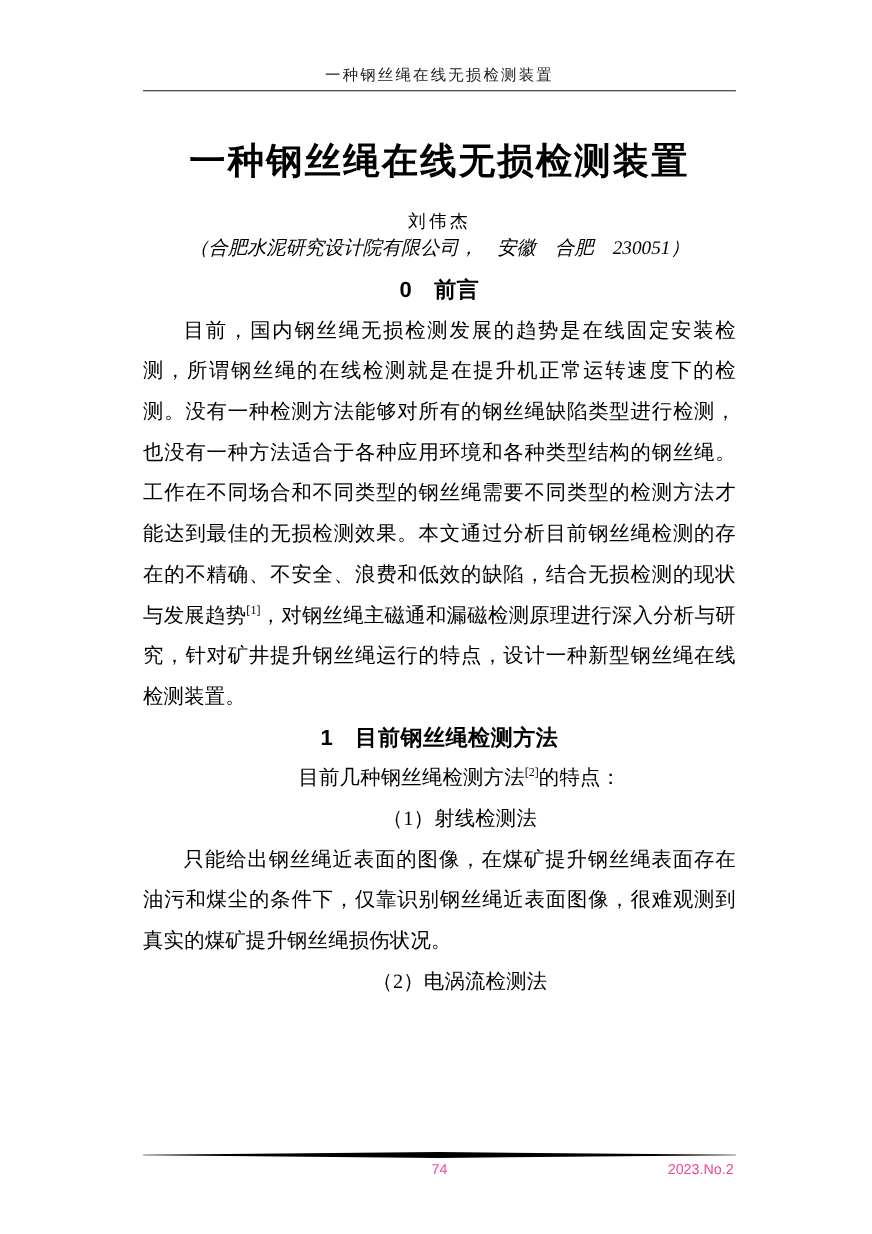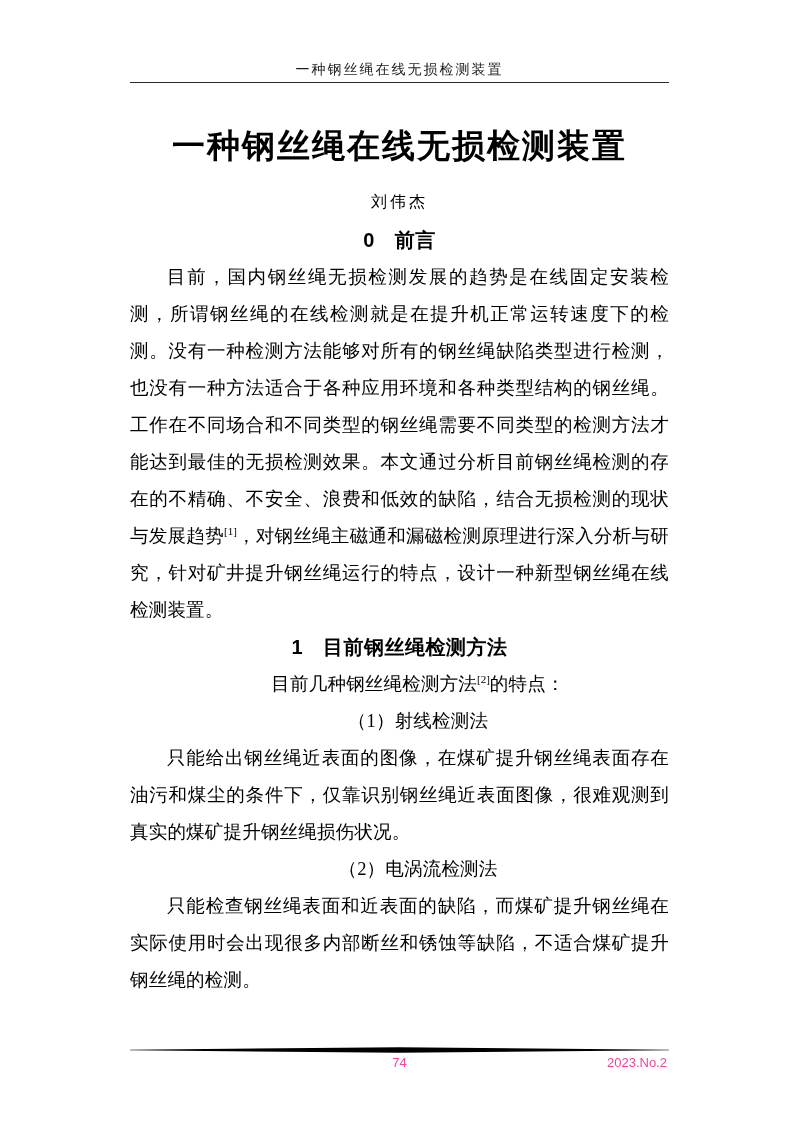--- a/index.html
+++ b/index.html
@@ -135,38 +135,38 @@
 
     <header>
       <div class="running-title">一种钢丝绳在线无损检测装置</div>
       <hr class="header-rule">
     </header>
 
     <h1 class="article-title">一种钢丝绳在线无损检测装置</h1>
 
     <div class="author-line">刘伟杰</div>
 
+    <div class="affiliation-line">（合肥水泥研究设计院有限公司，　安徽　合肥　230051）</div>
 
     <h2 class="section-heading first-section">
       <span class="section-number">0</span><span class="section-title-text">前言</span>
     </h2>
 
     <p class="body-para"><span>目前，国内钢丝绳无损检测发展的趋势是在线固定安装检测，所谓钢丝绳的在线检测就是在提升机正常运转速度下的检测。没有一种检测方法能够对所有的钢丝绳缺陷类型进行检测，也没有一种方法适合于各种应用环境和各种类型结构的钢丝绳。工作在不同场合和不同类型的钢丝绳需要不同类型的检测方法才能达到最佳的无损检测效果。本文通过分析目前钢丝绳检测的存在的不精确、不安全、浪费和低效的缺陷，结合无损检测的现状与发展趋势</span><sup class="ref-mark">[1]</sup><span>，对钢丝绳主磁通和漏磁检测原理进行深入分析与研究，针对矿井提升钢丝绳运行的特点，设计一种新型钢丝绳在线检测装置。</span></p>
 
     <h2 class="section-heading">
       <span class="section-number">1</span><span class="section-title-text">目前钢丝绳检测方法</span>
     </h2>
 
     <p class="body-para no-justify"><span>目前几种钢丝绳检测方法</span><sup class="ref-mark">[2]</sup><span>的特点：</span></p>
 
     <p class="body-para no-justify">（1）射线检测法</p>
     <p class="body-para">只能给出钢丝绳近表面的图像，在煤矿提升钢丝绳表面存在油污和煤尘的条件下，仅靠识别钢丝绳近表面图像，很难观测到真实的煤矿提升钢丝绳损伤状况。</p>
 
     <p class="body-para no-justify">（2）电涡流检测法</p>
-    <p class="body-para">只能检查钢丝绳表面和近表面的缺陷，而煤矿提升钢丝绳在实际使用时会出现很多内部断丝和锈蚀等缺陷，不适合煤矿提升钢丝绳的检测。</p>
 
 
   </div>
 
   <footer class="footer">
     <svg class="taper-rule" viewBox="0 0 675 6" preserveAspectRatio="none">
       <polygon points="0,2.7 337,0.3 675,2.7 675,3.3 337,5.7 0,3.3" fill="#000000"></polygon>
     </svg>
     <div class="footer-row">
       <span class="page-number">74</span>

